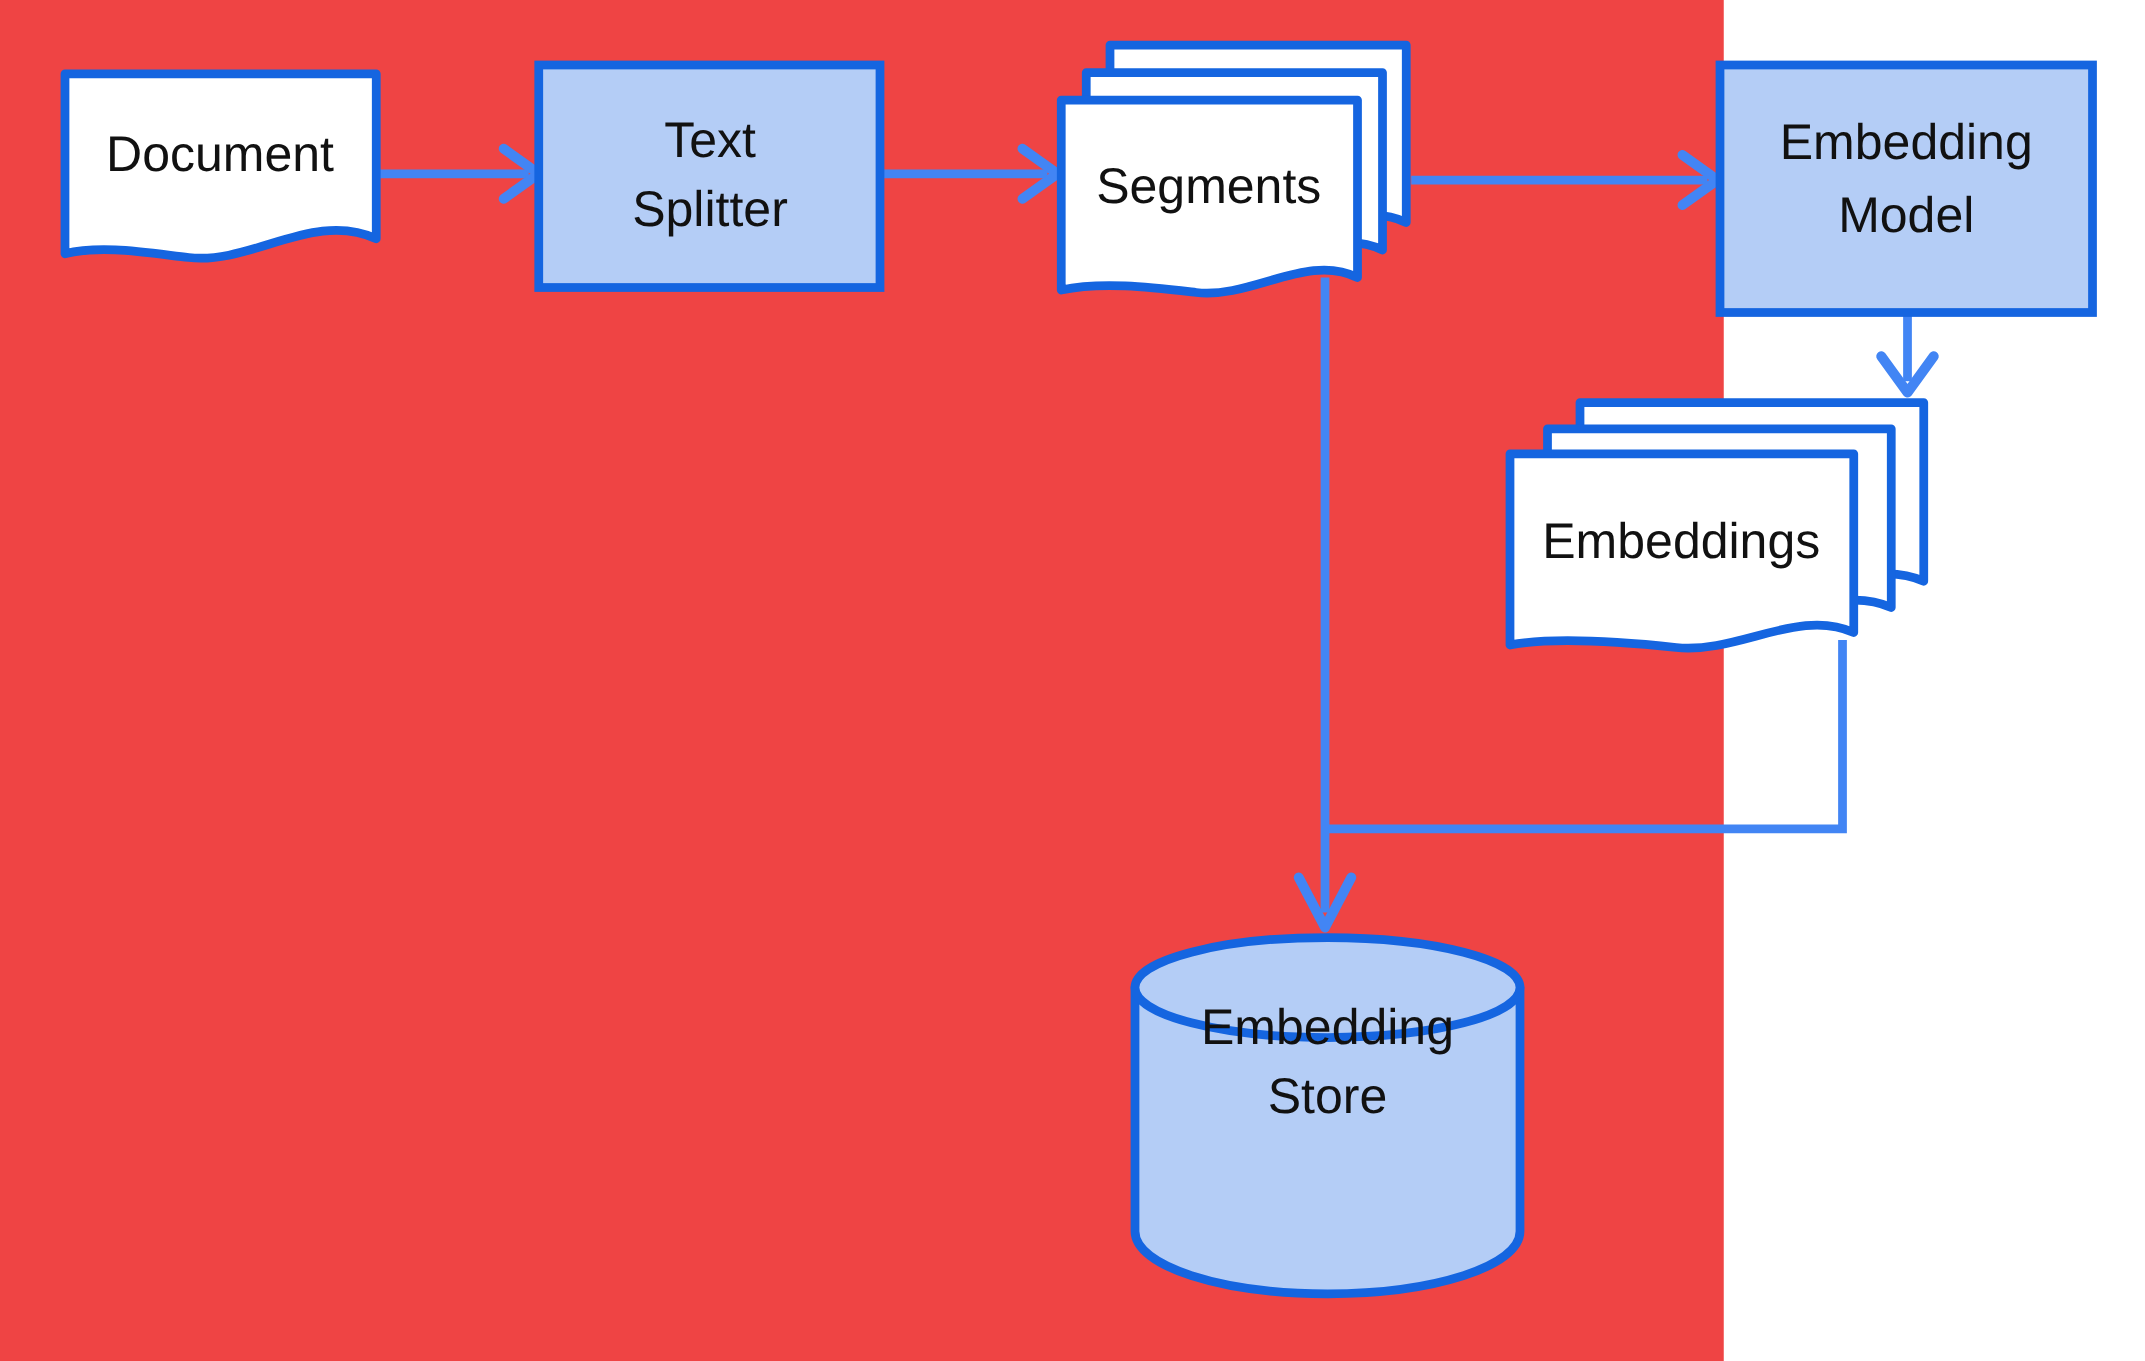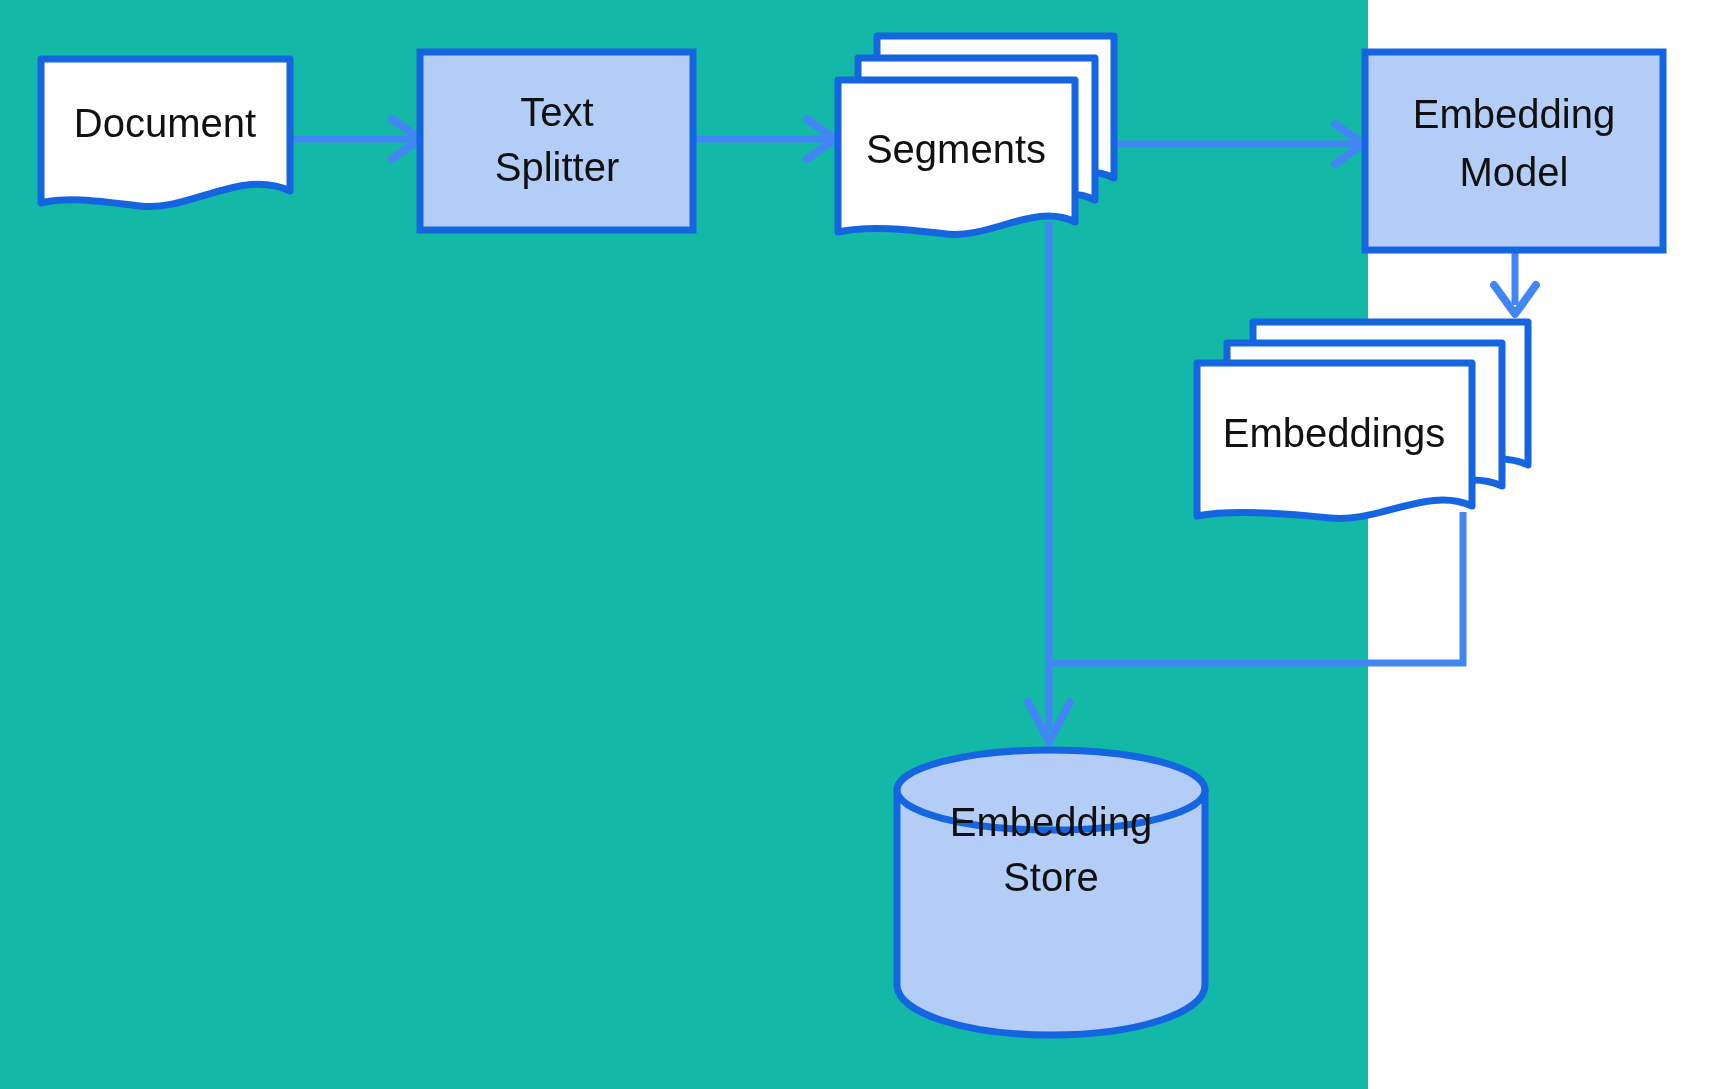--- a/index.html
+++ b/index.html
@@ -10,21 +10,22 @@
   body {
     width: 1716px;
     height: 1089px;
     overflow: hidden;
     font-family: "Liberation Sans", sans-serif;
   }
   #diagram-root {
     position: relative;
     width: 1368px;
     height: 1089px;
-    background: #14b8a6;
+    background: #ef4444;
+    padding-left: 11px;
   }
   svg#flow {
     display: block;
     width: 1716px;
     height: 1089px;
   }
   .node-label {
     font-family: "Liberation Sans", sans-serif;
     font-size: 40px;
     fill: #111111;

